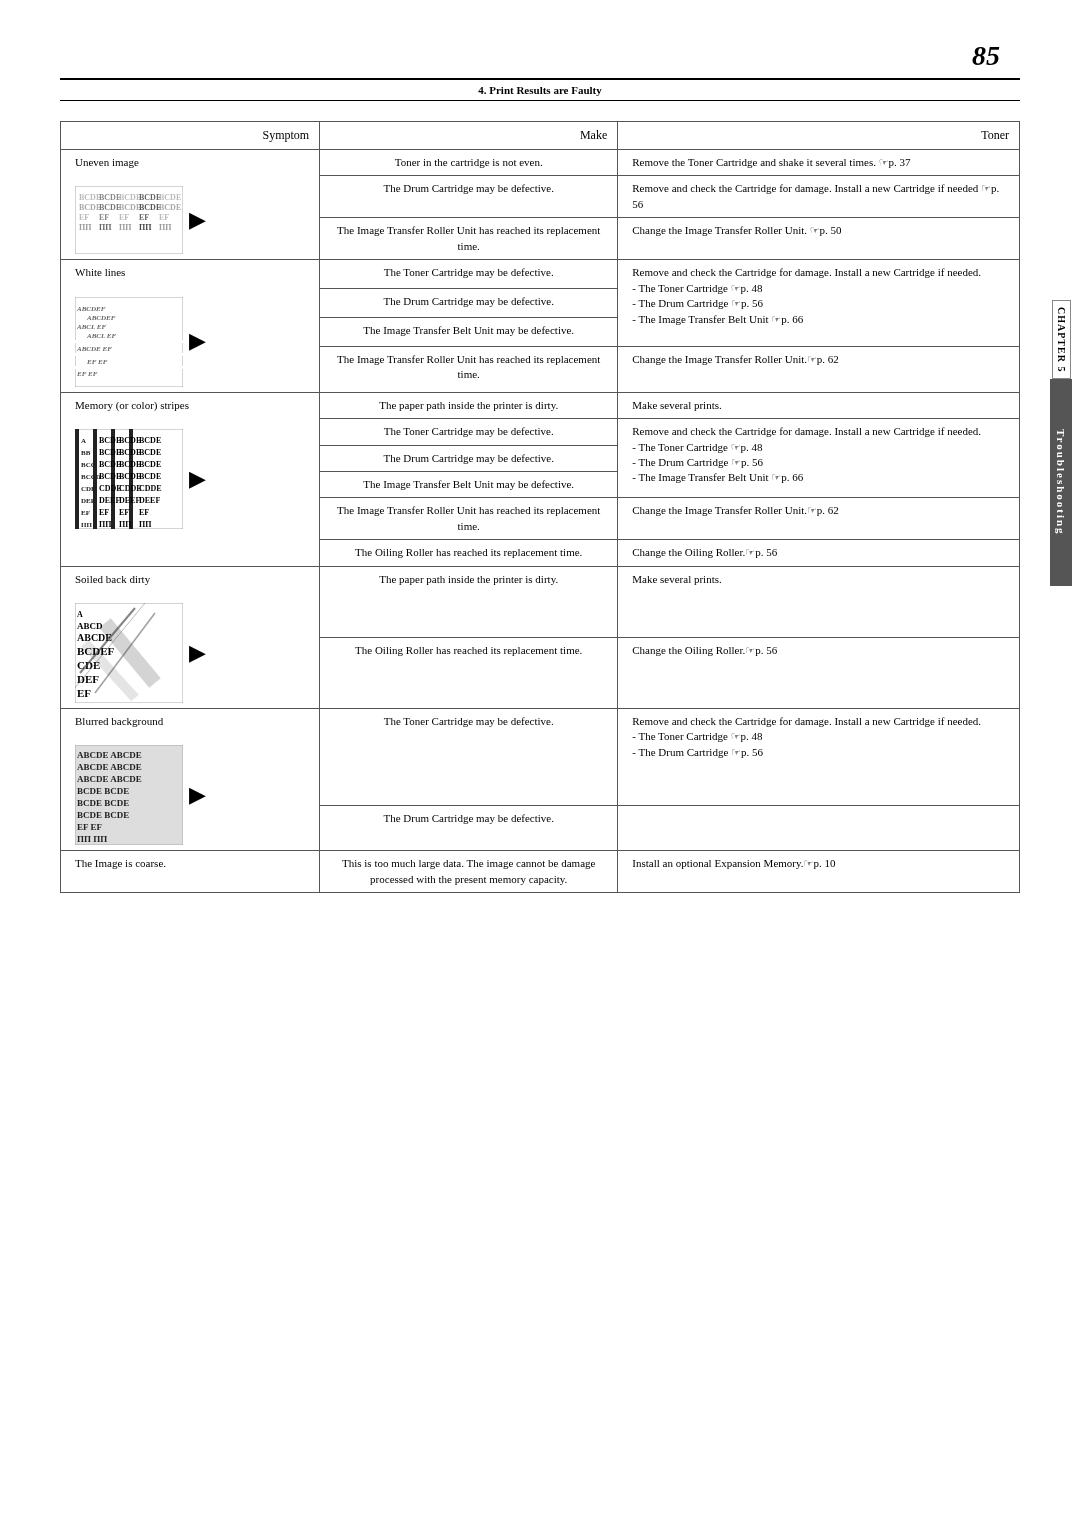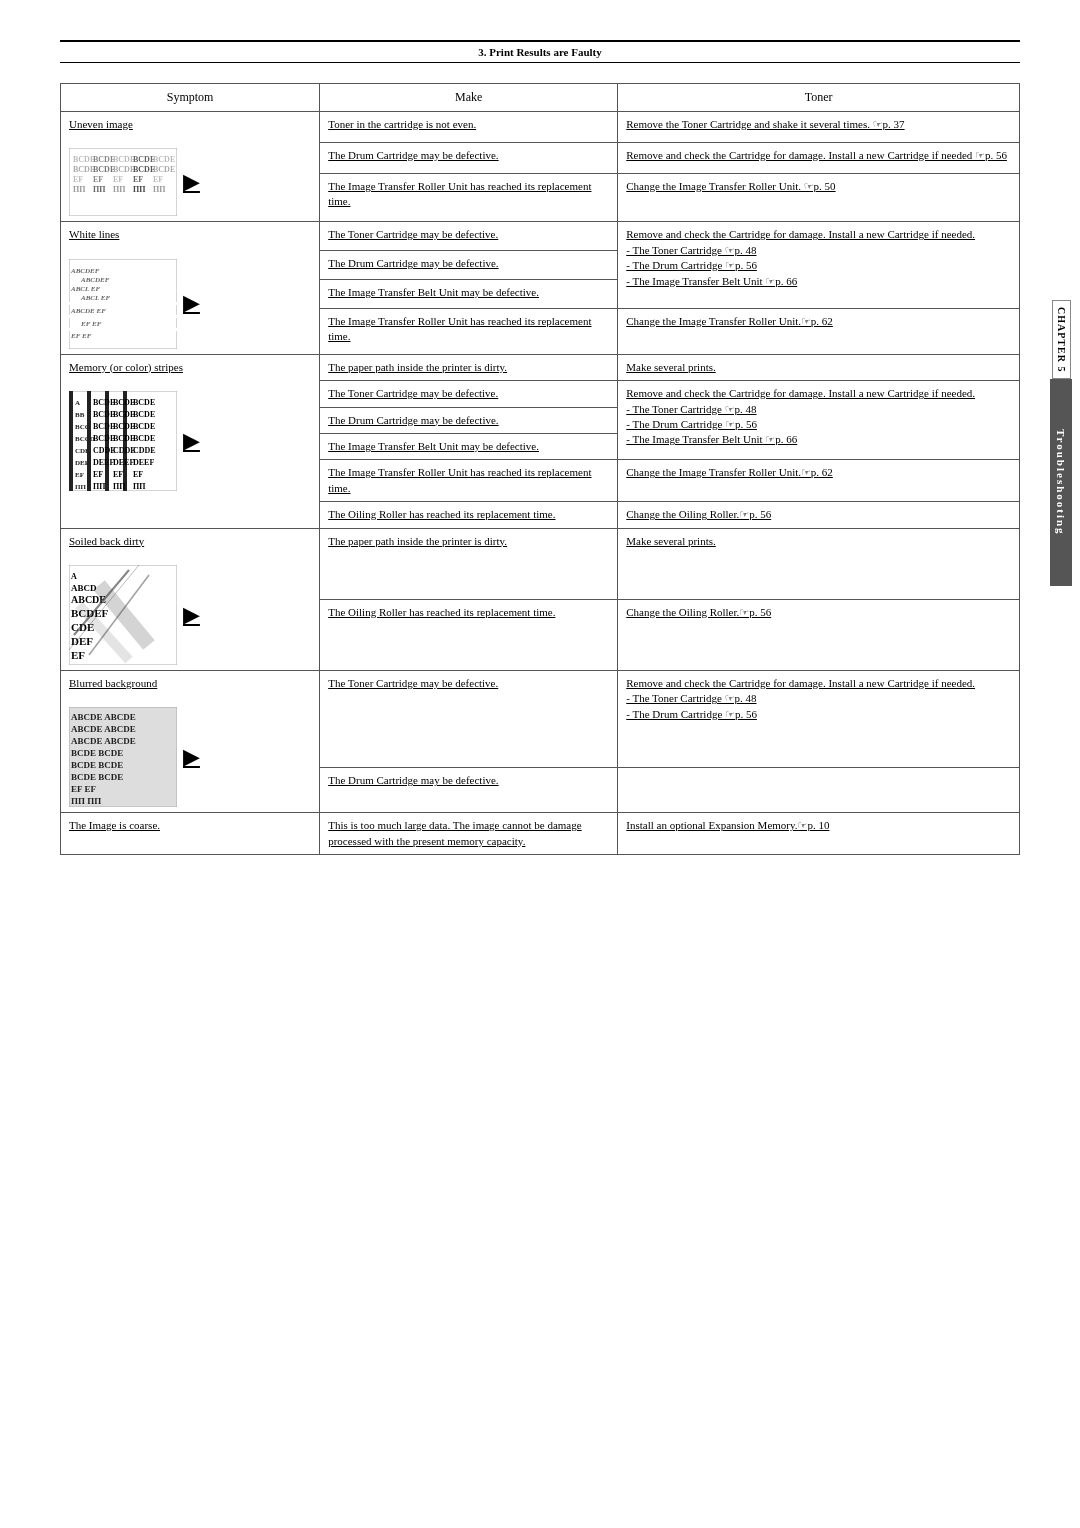--- a/index.html
+++ b/index.html
@@ -41,43 +41,43 @@
 
     .main-table {
       width: 100%;
       border-collapse: collapse;
       border: 1px solid #555;
     }
 
     .main-table th {
       border: 1px solid #555;
       padding: 6px 10px;
-      text-align: center;
+      text-align: right;
       font-size: 12px;
       font-weight: normal;
       background: #fff;
     }
 
     .main-table td {
       border: 1px solid #555;
-      padding: 5px 8px;
+      padding: 5px 14px;
       vertical-align: top;
       font-size: 11px;
       line-height: 1.4;
-      text-decoration: underline;
     }
 
     .symptom-cell {
       width: 200px;
       text-align: left;
       vertical-align: top;
     }
 
     .cause-cell {
       width: 230px;
+      text-align: center;
     }
 
     .action-cell {
       width: 310px;
     }
 
     .symptom-label {
       font-size: 11px;
       margin-bottom: 4px;
     }
@@ -125,22 +125,23 @@
       color: #fff;
       padding: 50px 5px;
       letter-spacing: 2px;
     }
   </style>
 </head>
 <body>
 
 <div class="page-wrapper">
 
-
-  <div class="section-title">3. Print Results are Faulty</div>
+  <div class="page-number">85</div>
+
+  <div class="section-title">4. Print Results are Faulty</div>
 
   <div class="side-chapter-block">
     <div class="chapter-num-label">CHAPTER 5</div>
     <div class="troubleshoot-label">Troubleshooting</div>
   </div>
 
   <table class="main-table">
     <thead>
       <tr>
         <th class="symptom-cell">Symptom</th>

